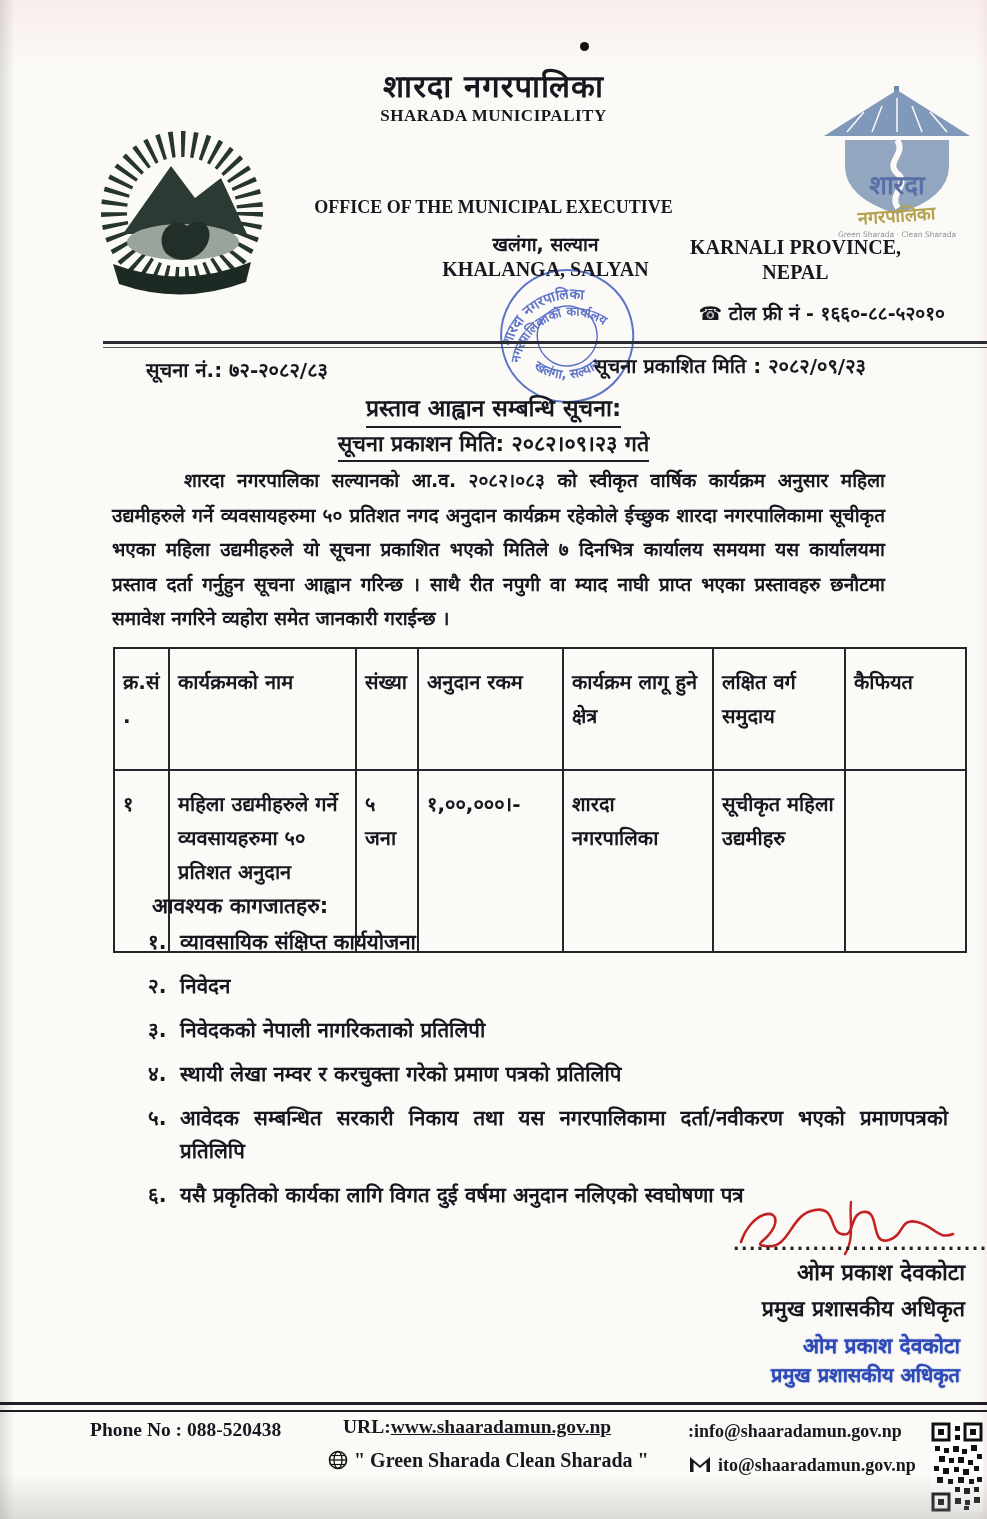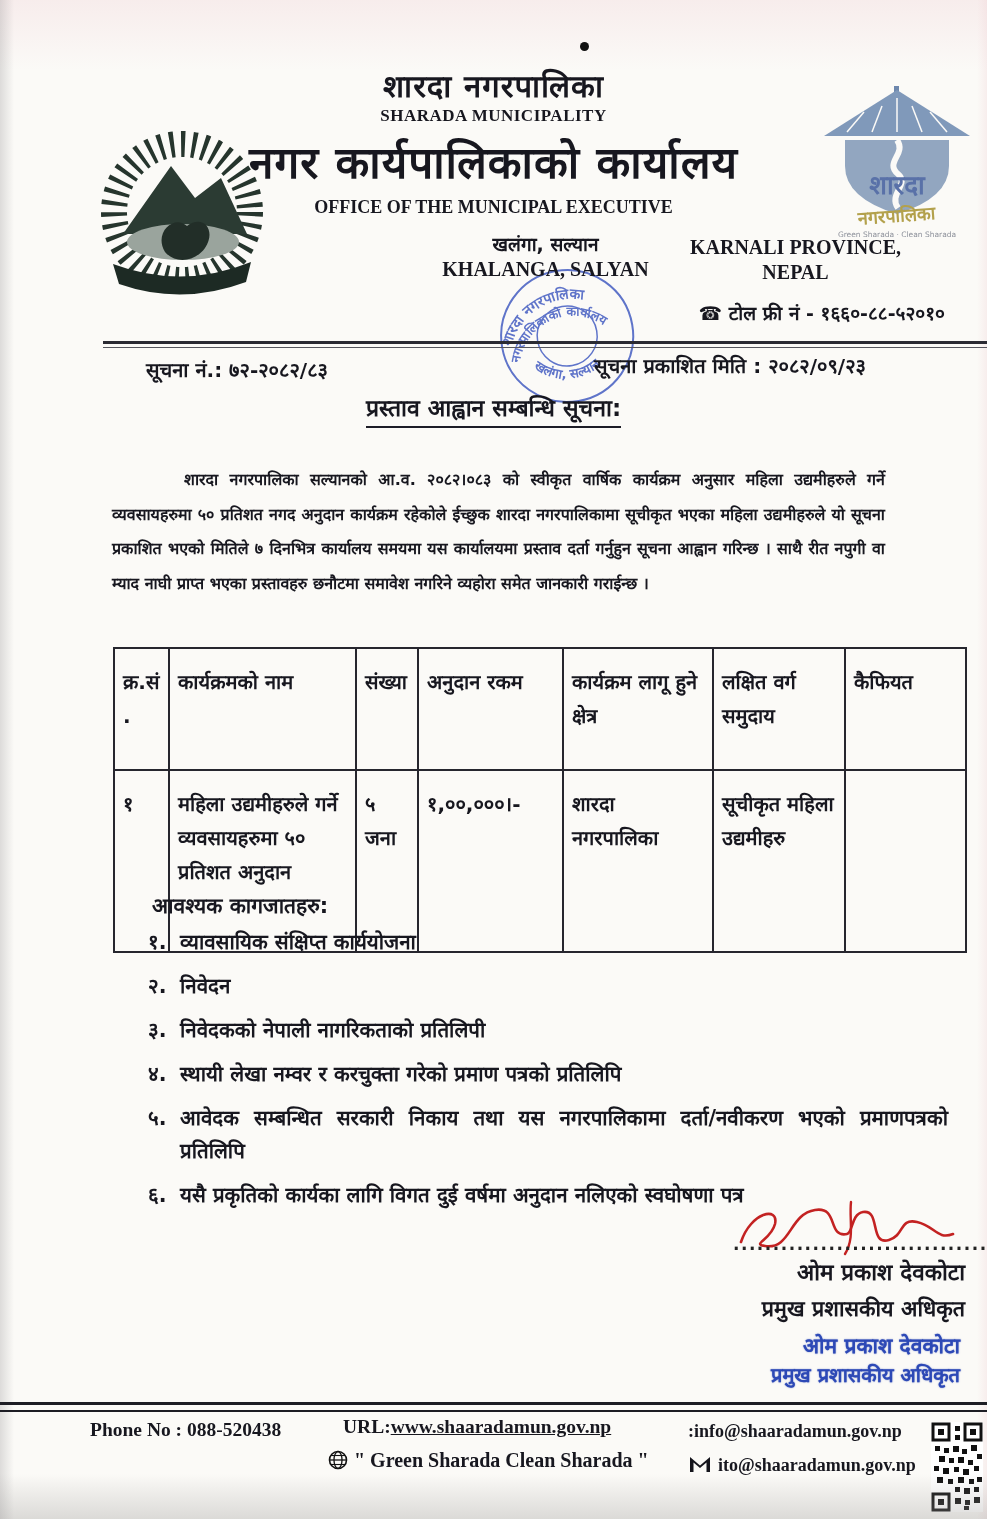--- a/index.html
+++ b/index.html
@@ -23,21 +23,21 @@
   .en-office{top:197px;font-size:18px;}
   .loc{line-height:25px;text-align:center;}
   .loc .n{font-size:19px;font-weight:bold;}
   .loc .e{font-size:20px;}
   .tollfree{top:300px;left:600px;width:345px;text-align:right;font-size:19px;font-weight:bold;}
   .hr-head{top:341px;left:103px;width:884px;height:3px;border-top:3px solid #2b2b33;border-bottom:1px solid #55555d;}
   .meta{font-size:20px;font-weight:bold;}
   .doc-title{top:391px;font-size:23px;}
   .doc-sub{top:428px;font-size:21.5px;}
   .unders{display:inline-block;border-bottom:2px solid #1d1d27;padding-bottom:3px;}
-  .body-par{top:463px;left:112px;width:773px;font-size:16px;font-weight:bold;line-height:34.6px;
+  .body-par{top:463px;left:112px;width:773px;font-size:19px;font-weight:bold;line-height:34.6px;
         text-align:justify;text-indent:72px;}
   table.notice{top:647px;left:113px;border-collapse:collapse;table-layout:fixed;width:852px;}
   table.notice td{border:2px solid #26262e;vertical-align:top;padding:16px 8px;
         font-size:20px;font-weight:bold;line-height:34px;word-wrap:break-word;}
   tr.hdr td{height:88px;}
   tr.bdy td{height:148px;}
   .docs-head{top:891px;left:152px;font-size:21px;}
   .docs-list{top:926px;left:148px;width:800px;}
   .docs-list .item{display:flex;margin-bottom:11px;font-size:20.5px;font-weight:bold;line-height:33px;}
   .docs-list .num{width:32px;flex:0 0 32px;}
@@ -112,21 +112,20 @@
         <textPath href="#arcMid" startOffset="4%">नगरपालिकाको कार्यालय</textPath>
       </text>
       <text font-size="13" font-weight="bold" fill="#3d57c0">
         <textPath href="#arcBot" startOffset="16%">खलंगा, सल्यान</textPath>
       </text>
     </svg>
   </div>
 
   <div class="abs ctr dev np-title">शारदा नगरपालिका</div>
   <div class="abs ctr lat en-title">SHARADA MUNICIPALITY</div>
-  <div class="abs ctr dev np-office">नगर कार्यपालिकाको कार्यालय</div>
   <div class="abs ctr lat en-office">OFFICE OF THE MUNICIPAL EXECUTIVE</div>
 
   <div class="abs loc" style="top:232px;left:438px;width:215px;">
     <div class="n">खलंगा, सल्यान</div>
     <div class="e lat">KHALANGA, SALYAN</div>
   </div>
   <div class="abs loc" style="top:235px;left:663px;width:265px;">
     <div class="e lat">KARNALI PROVINCE, NEPAL</div>
   </div>
 
@@ -135,20 +134,23 @@
     <span>टोल फ्री नं - १६६०-८८-५२०१०</span>
   </div>
 
   <div class="abs hr-head"></div>
 
   <div class="abs meta" style="top:356px;left:110px;margin-left:36px;">सूचना नं.: ७२-२०८२/८३</div>
   <div class="abs meta" style="top:352px;left:594px;">सूचना प्रकाशित मिति : २०८२/०९/२३</div>
 
   <div class="abs ctr dev doc-title">
     <span class="unders">प्रस्ताव आह्वान सम्बन्धि सूचना:</span>
+  </div>
+  <div class="abs ctr dev doc-sub">
+    <span class="unders">सूचना प्रकाशन मिति: २०८२।०९।२३ गते</span>
   </div>
 
   <div class="abs body-par">शारदा नगरपालिका सल्यानको आ.व. २०८२।०८३ को स्वीकृत वार्षिक कार्यक्रम अनुसार महिला उद्यमीहरुले गर्ने व्यवसायहरुमा ५० प्रतिशत नगद अनुदान कार्यक्रम रहेकोले ईच्छुक शारदा नगरपालिकामा सूचीकृत भएका महिला उद्यमीहरुले यो सूचना प्रकाशित भएको मितिले ७ दिनभित्र कार्यालय समयमा यस कार्यालयमा प्रस्ताव दर्ता गर्नुहुन सूचना आह्वान गरिन्छ । साथै रीत नपुगी वा म्याद नाघी प्राप्त भएका प्रस्तावहरु छनौटमा समावेश नगरिने व्यहोरा समेत जानकारी गराईन्छ ।</div>
 
   <table class="notice abs">
     <colgroup>
       <col style="width:55px">
         <col style="width:187px">
         <col style="width:62px">
         <col style="width:145px">

